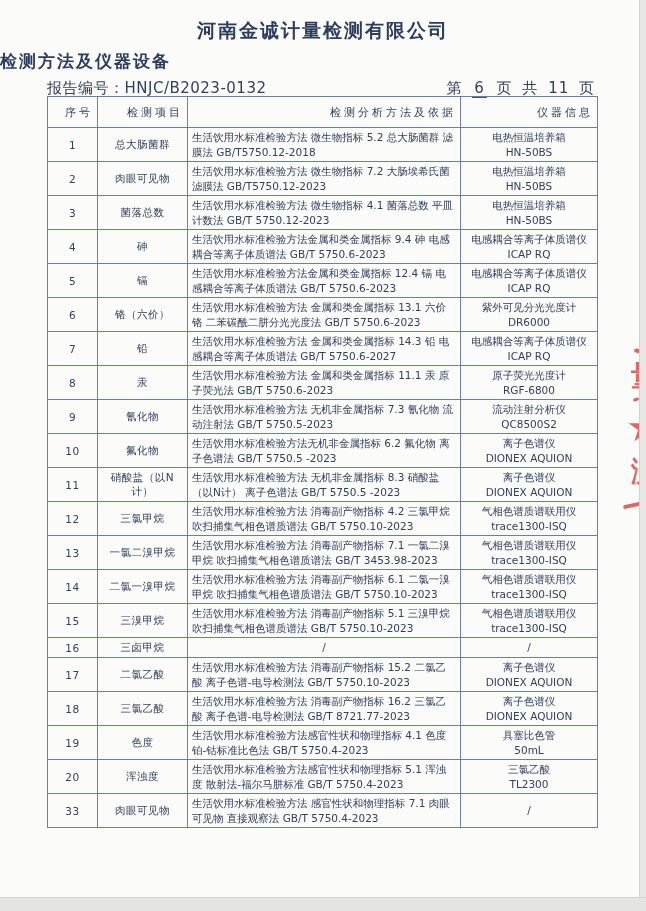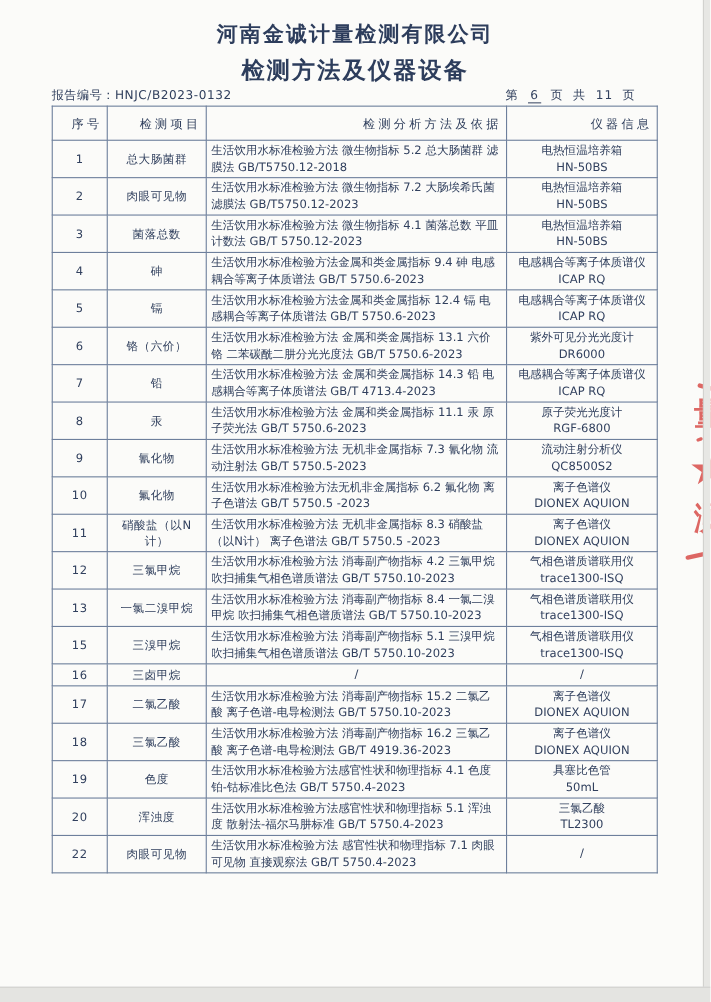--- a/index.html
+++ b/index.html
@@ -9,26 +9,26 @@
     font-family:"DejaVu Sans",sans-serif;
     color:#31405e;
   }
   .scan-edge-right{position:absolute;top:0;right:0;width:6px;height:100%;background:#e7e7e4;border-left:1px solid #d2d2cf;}
   .scan-edge-bottom{position:absolute;bottom:0;left:0;width:100%;height:13px;background:#e4e4e1;border-top:1px solid #d2d2cf;}
   .title{
     position:absolute;top:18px;left:0;width:100%;text-align:center;
     font-size:19px;font-weight:bold;letter-spacing:2px;color:#2d3d5c;
   }
   .subtitle{
-    position:absolute;top:50px;left:0;width:100%;text-align:center;
-    font-size:21px;font-weight:bold;letter-spacing:2px;color:#2d3d5c;
-  }
-  .meta{position:absolute;top:79px;left:47px;right:49px;height:16px;font-size:11px;color:#31405e;}
+    position:absolute;top:50px;left:0;width:100%;
+    font-size:17px;font-weight:bold;letter-spacing:2px;color:#2d3d5c;
+  }
+  .meta{position:absolute;top:79px;left:47px;right:49px;height:16px;font-size:15px;color:#31405e;}
   .report-no{position:absolute;left:0;top:0;letter-spacing:0.5px;}
-  .page-info{position:absolute;right:17px;top:0;letter-spacing:1px;}
+  .page-info{position:absolute;right:0;top:0;letter-spacing:1px;}
   .page-info span{margin:0 2px;}
   .page-current{border-bottom:1px solid #44506b;padding:0 2px;}
   table.grid{
     position:absolute;left:47px;top:96px;width:550px;
     border-collapse:collapse;table-layout:fixed;
     font-size:10.5px;color:#31405e;
   }
   table.grid col.c-no{width:50px;}
   table.grid col.c-item{width:90px;}
   table.grid col.c-method{width:273px;}
@@ -127,21 +127,21 @@
         </tr>
         <tr class="row">
           <td class="no">6</td>
           <td class="item">铬（六价）</td>
           <td class="method">生活饮用水标准检验方法 金属和类金属指标 13.1 六价铬 二苯碳酰二肼分光光度法 GB/T 5750.6-2023</td>
           <td class="inst"><span>紫外可见分光光度计</span><span class="inst-model">DR6000</span></td>
         </tr>
         <tr class="row">
           <td class="no">7</td>
           <td class="item">铅</td>
-          <td class="method">生活饮用水标准检验方法 金属和类金属指标 14.3 铅 电感耦合等离子体质谱法 GB/T 4713.4-2023</td>
+          <td class="method">生活饮用水标准检验方法 金属和类金属指标 14.3 铅 电感耦合等离子体质谱法 GB/T 5750.6-2027</td>
           <td class="inst"><span>电感耦合等离子体质谱仪</span><span class="inst-model">ICAP RQ</span></td>
         </tr>
         <tr class="row">
           <td class="no">8</td>
           <td class="item">汞</td>
           <td class="method">生活饮用水标准检验方法 金属和类金属指标 11.1 汞 原子荧光法 GB/T 5750.6-2023</td>
           <td class="inst"><span>原子荧光光度计</span><span class="inst-model">RGF-6800</span></td>
         </tr>
         <tr class="row">
           <td class="no">9</td>
@@ -163,21 +163,27 @@
         </tr>
         <tr class="row">
           <td class="no">12</td>
           <td class="item">三氯甲烷</td>
           <td class="method">生活饮用水标准检验方法 消毒副产物指标 4.2 三氯甲烷 吹扫捕集气相色谱质谱法 GB/T 5750.10-2023</td>
           <td class="inst"><span>气相色谱质谱联用仪</span><span class="inst-model">trace1300-ISQ</span></td>
         </tr>
         <tr class="row">
           <td class="no">13</td>
           <td class="item">一氯二溴甲烷</td>
-          <td class="method">生活饮用水标准检验方法 消毒副产物指标 8.4 一氯二溴甲烷 吹扫捕集气相色谱质谱法 GB/T 5750.10-2023</td>
+          <td class="method">生活饮用水标准检验方法 消毒副产物指标 7.1 一氯二溴甲烷 吹扫捕集气相色谱质谱法 GB/T 3453.98-2023</td>
+          <td class="inst"><span>气相色谱质谱联用仪</span><span class="inst-model">trace1300-ISQ</span></td>
+        </tr>
+        <tr class="row">
+          <td class="no">14</td>
+          <td class="item">二氯一溴甲烷</td>
+          <td class="method">生活饮用水标准检验方法 消毒副产物指标 6.1 二氯一溴甲烷 吹扫捕集气相色谱质谱法 GB/T 5750.10-2023</td>
           <td class="inst"><span>气相色谱质谱联用仪</span><span class="inst-model">trace1300-ISQ</span></td>
         </tr>
         <tr class="row">
           <td class="no">15</td>
           <td class="item">三溴甲烷</td>
           <td class="method">生活饮用水标准检验方法 消毒副产物指标 5.1 三溴甲烷 吹扫捕集气相色谱质谱法 GB/T 5750.10-2023</td>
           <td class="inst"><span>气相色谱质谱联用仪</span><span class="inst-model">trace1300-ISQ</span></td>
         </tr>
         <tr class="row short">
           <td class="no">16</td>
@@ -187,37 +193,37 @@
         </tr>
         <tr class="row">
           <td class="no">17</td>
           <td class="item">二氯乙酸</td>
           <td class="method">生活饮用水标准检验方法 消毒副产物指标 15.2 二氯乙酸 离子色谱-电导检测法 GB/T 5750.10-2023</td>
           <td class="inst"><span>离子色谱仪</span><span class="inst-model">DIONEX AQUION</span></td>
         </tr>
         <tr class="row">
           <td class="no">18</td>
           <td class="item">三氯乙酸</td>
-          <td class="method">生活饮用水标准检验方法 消毒副产物指标 16.2 三氯乙酸 离子色谱-电导检测法 GB/T 4919.36-2023</td>
+          <td class="method">生活饮用水标准检验方法 消毒副产物指标 16.2 三氯乙酸 离子色谱-电导检测法 GB/T 8721.77-2023</td>
           <td class="inst"><span>离子色谱仪</span><span class="inst-model">DIONEX AQUION</span></td>
         </tr>
         <tr class="row">
           <td class="no">19</td>
           <td class="item">色度</td>
           <td class="method">生活饮用水标准检验方法感官性状和物理指标 4.1 色度 铂-钴标准比色法 GB/T 5750.4-2023</td>
           <td class="inst"><span>具塞比色管</span><span class="inst-model">50mL</span></td>
         </tr>
         <tr class="row">
           <td class="no">20</td>
           <td class="item">浑浊度</td>
           <td class="method">生活饮用水标准检验方法感官性状和物理指标 5.1 浑浊度 散射法-福尔马肼标准 GB/T 5750.4-2023</td>
           <td class="inst"><span>三氯乙酸</span><span class="inst-model">TL2300</span></td>
         </tr>
         <tr class="row">
-          <td class="no">22</td>
+          <td class="no">33</td>
           <td class="item">肉眼可见物</td>
           <td class="method">生活饮用水标准检验方法 感官性状和物理指标 7.1 肉眼可见物 直接观察法 GB/T 5750.4-2023</td>
           <td class="inst"><span>/</span></td>
         </tr>
       </tbody>
   </table>
 
   <div class="stamp">
     <span class="stamp-dash-top"></span>
     <span class="stamp-char-1">量</span>

